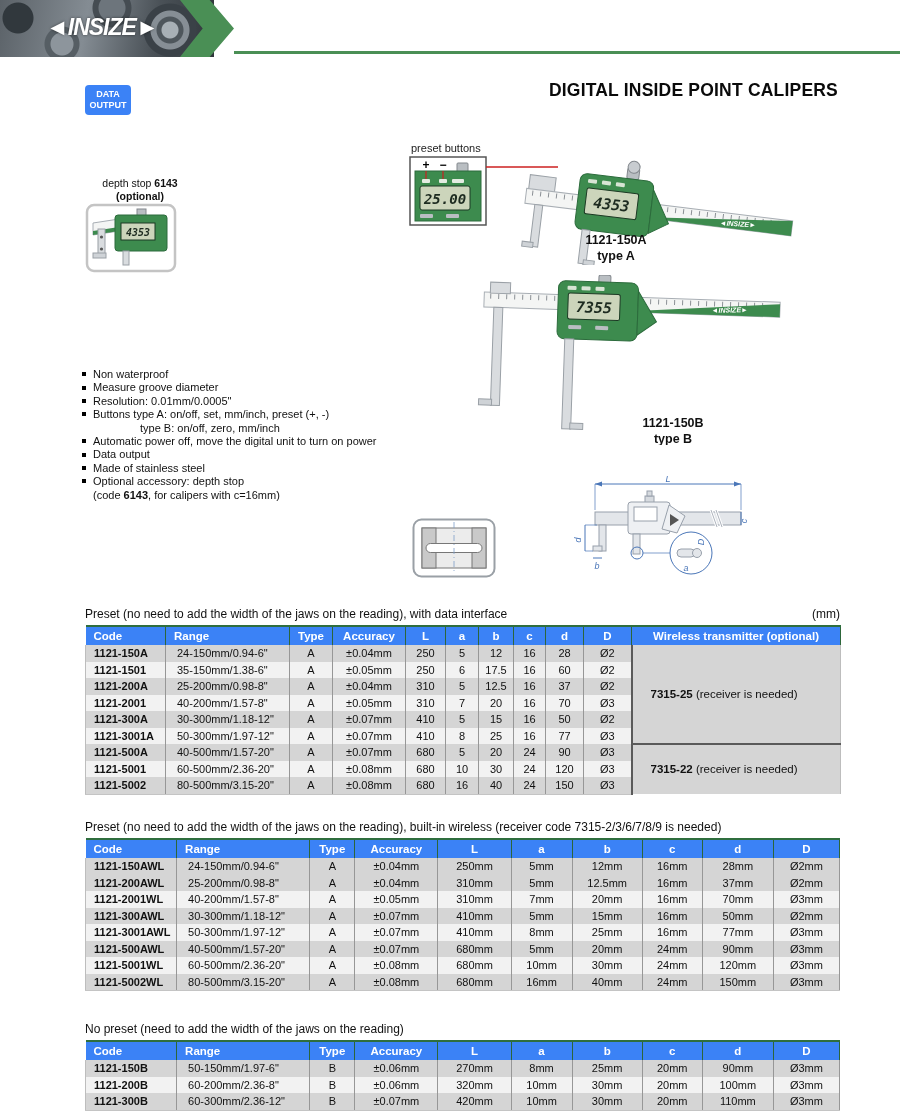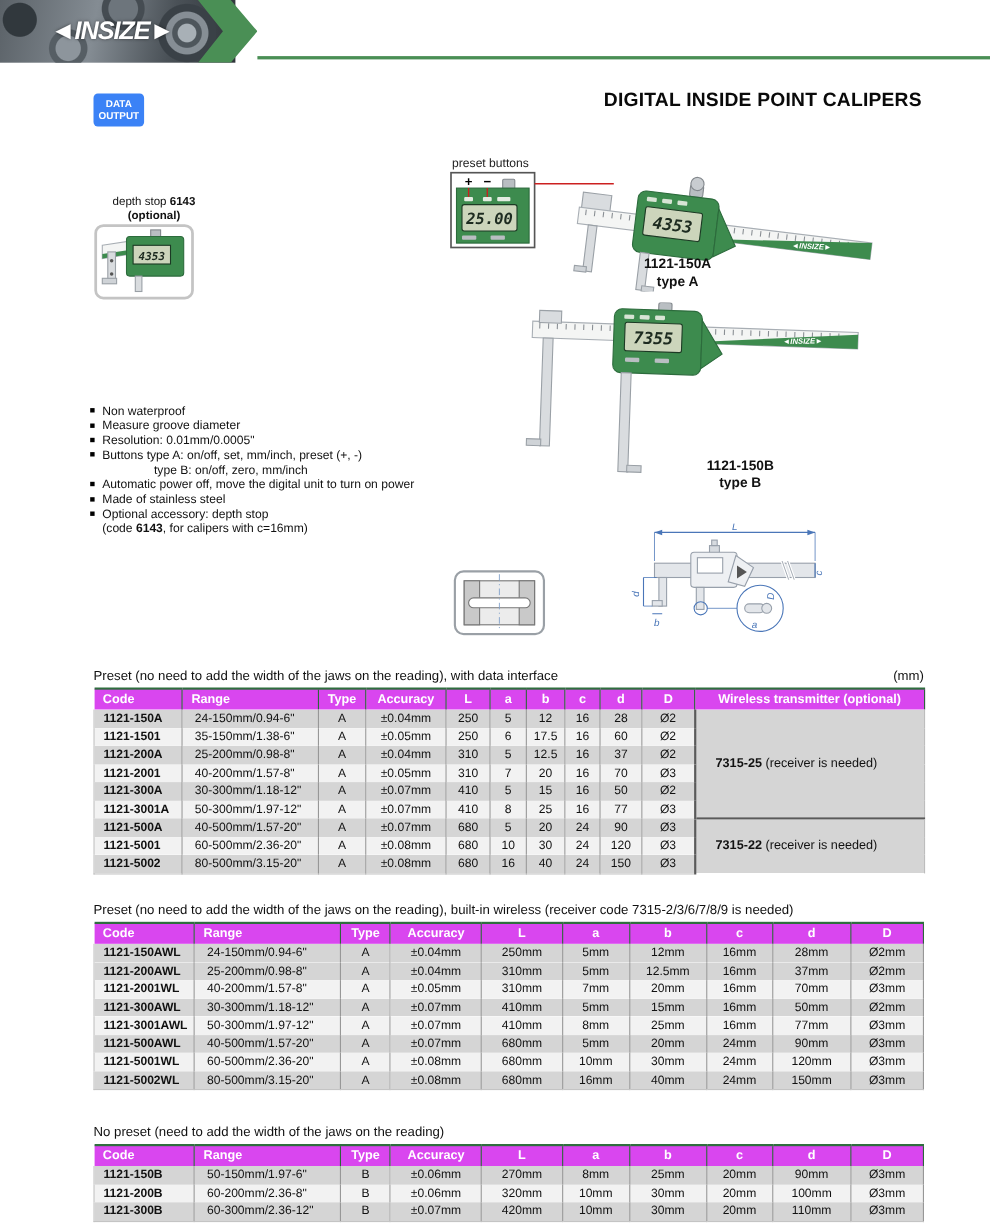--- a/index.html
+++ b/index.html
@@ -43,21 +43,21 @@
   .sq{display:inline-block;width:4px;height:4px;background:#000;margin:0 7px 2px 2px;vertical-align:middle;}
   .cont1{padding-left:13px;}
   .cont2{padding-left:60px;}
   .b{font-weight:bold;}
 
   
   .tsection{position:absolute;left:85px;width:755px;}
   .ttitle{position:relative;font-size:12px;font-weight:normal;height:15px;margin-bottom:3px;white-space:nowrap;}
   .ttitle .unit{position:absolute;right:0;top:0;}
   table.spec{border-collapse:collapse;table-layout:fixed;width:755px;}
-  table.spec th{background:#d946ef;color:#fff;font-weight:bold;font-size:11.5px;height:18px;
+  table.spec th{background:#3b82f6;color:#fff;font-weight:bold;font-size:11.5px;height:18px;
     border-top:2px solid #2f6e3e;border-right:1px solid #2c663a;padding:0;text-align:center;}
   table.spec th.hl{text-align:left;padding-left:8px;}
   table.spec td{font-size:11px;height:16.5px;line-height:16.5px;padding:0;text-align:center;
     border-right:1px solid #979797;color:#111;overflow:hidden;}
   table.spec td.c0{font-weight:bold;text-align:left;padding-left:8px;}
   table.spec td.c1{text-align:left;padding-left:11px;}
   table.spec tr.odd td{background:#d5d5d5;}
   table.spec tr.even td{background:#f2f2f2;}
   table.spec td:first-child{border-left:1px solid #bdbdbd;}
   table.spec tr:last-child td{border-bottom:1px solid #c4c4c4;}
@@ -216,20 +216,21 @@
     <rect x="38" y="48" width="6" height="14" fill="#d9dcdf" stroke="#9aa0a6"></rect>
   </svg>
 
   <div class="features">
       <div class="feat"><span class="sq"></span><span>Non waterproof</span></div>
       <div class="feat"><span class="sq"></span><span>Measure groove diameter</span></div>
       <div class="feat"><span class="sq"></span><span>Resolution: 0.01mm/0.0005"</span></div>
       <div class="feat"><span class="sq"></span><span>Buttons type A: on/off, set, mm/inch, preset (+, -)</span></div>
       <div class="feat cont2"><span>type B: on/off, zero, mm/inch</span></div>
       <div class="feat"><span class="sq"></span><span>Automatic power off, move the digital unit to turn on power</span></div>
+      <div class="feat"><span class="sq"></span><span>Data output</span></div>
       <div class="feat"><span class="sq"></span><span>Made of stainless steel</span></div>
       <div class="feat"><span class="sq"></span><span>Optional accessory: depth stop</span></div>
       <div class="feat cont1"><span>(code </span><span class="b">6143</span><span>, for calipers with c=16mm)</span></div>
     </div>
 
   <div class="tsection s1">
     <div class="ttitle">
       <span>Preset (no need to add the width of the jaws on the reading), with data interface</span>
       <span class="unit">(mm)</span>
     </div>

